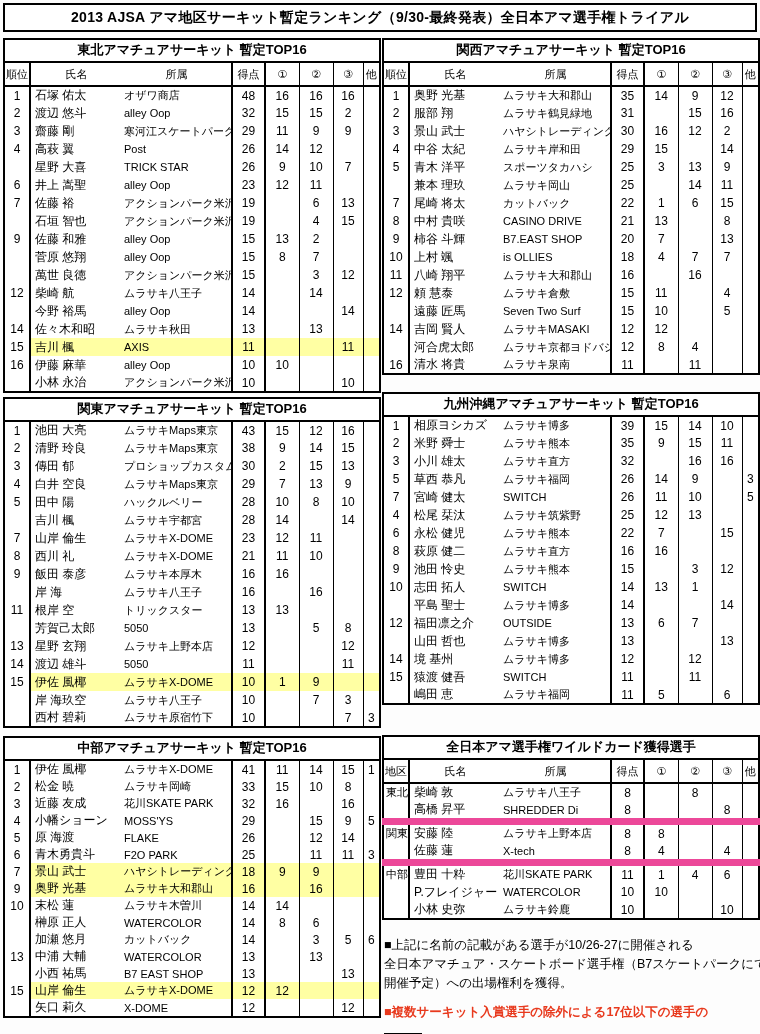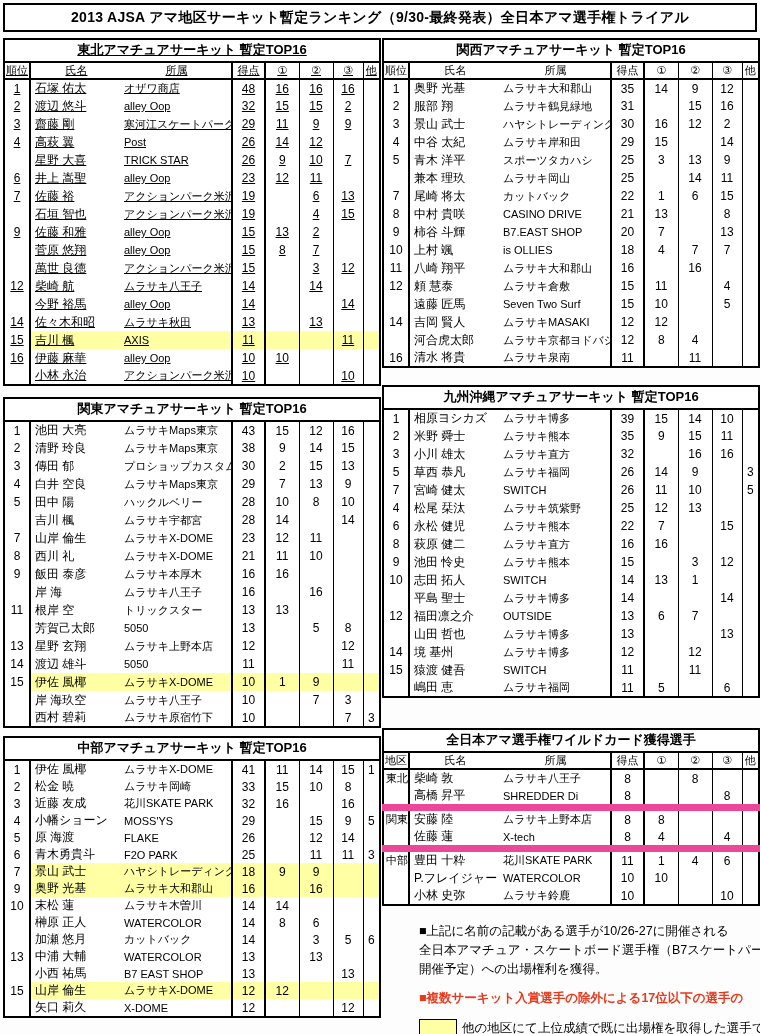--- a/index.html
+++ b/index.html
@@ -21,47 +21,47 @@
   table.rank-table {
     border-collapse:collapse; width:100%; table-layout:fixed;
     border:2px solid #000; background:#fff;
   }
   .tbl-title th {
     font-weight:bold; font-size:13px; text-align:center;
     height:21px; padding:1px 0 2px 0; border-bottom:2px solid #000;
     white-space:nowrap; overflow:hidden;
   }
   .tbl-head th {
-    font-weight:normal; font-size:11px; height:17px; padding:0;
+    font-weight:normal; font-size:11px; height:24px; padding:0;
     border-bottom:2px solid #000; text-align:center; white-space:nowrap;
   }
   td { font-size:12px; height:18px; padding:0 2px; white-space:nowrap; overflow:hidden; }
   .compact td { height:17px; }
 
   .col-rank   { border-right:2px solid #000; text-align:center; }
   .col-region { border-right:2px solid #000; font-size:11px; }
   .col-name   { text-align:left; padding-left:4px; }
   .col-affiliation { border-right:2px solid #000; text-align:left; font-size:11px; padding-left:2px; }
   .col-score  { border-right:2px solid #000; text-align:center; }
   .col-r1, .col-r2, .col-r3 { border-right:1px solid #000; text-align:center; }
   .col-other  { text-align:center; }
   td.hl { background:var(--hl); }
   tr.group-start td { border-top:7px solid #ec4899; }
 
   .c-rank{width:26px}.c-name{width:92px}.c-affil{width:110px}.c-score{width:33px}
   .c-r1{width:34px}.c-r2{width:34px}.c-r3{width:30px}.c-other{width:17px}
 
-  #tbl-tohoku  { margin-bottom:11px;text-decoration:underline; }
+  #tbl-tohoku  { margin-bottom:4px; }
   #tbl-kanto   { margin-bottom:8px;padding-left:8px; }
   #tbl-kansai  { margin-bottom:17px; }
   #tbl-kyushu  { margin-bottom:30px; }
   #tbl-wildcard{ margin-bottom:16px; }
 
   .notes { font-size:12.5px; line-height:1.5; padding-left:2px; }
-  .note { margin-bottom:11px;margin-left:35px; }
+  .note { margin-bottom:11px; }
   .note-line { white-space:nowrap; }
   .note.red { color:var(--red); font-weight:bold; }
   .note.legend { display:flex; align-items:center; }
   .swatch {
     width:38px; height:19px; flex:0 0 auto; display:inline-block;
     border:1px solid #000; background:var(--hl); margin-right:5px;
   }
 </style>
 </head>
 <body>

